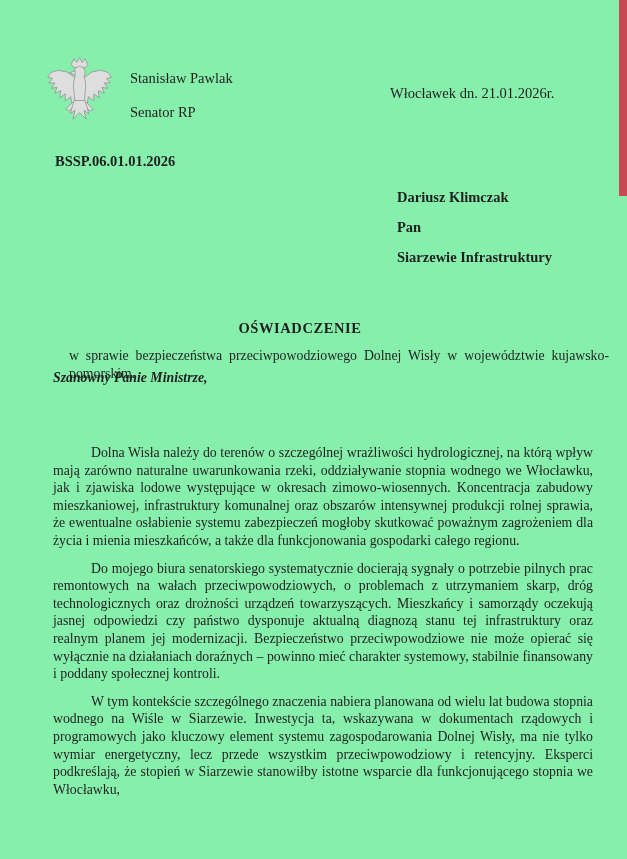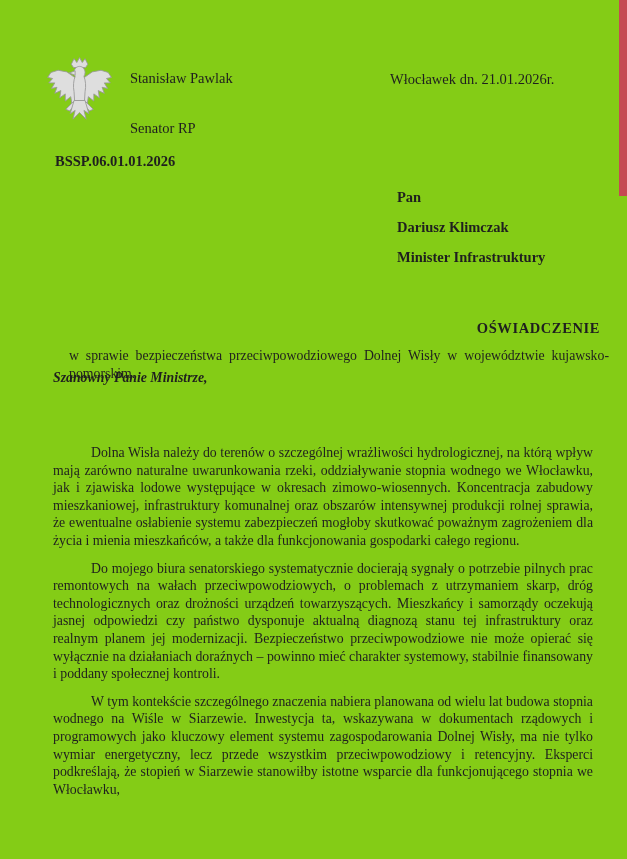--- a/index.html
+++ b/index.html
@@ -27,38 +27,37 @@
     width: 66px; height: 95px;
   }
   .emblem svg { width: 100%; height: 100%; }
   .sender-name {
     position: absolute; left: 130px; top: 70px;
     font-size: 14.5px;
   }
   .sender-title {
     position: absolute; left: 130px; top: 104px;
     font-size: 14.5px;
-    margin-top: 16px;
   }
   .place-date {
-    position: absolute; left: 390px; top: 71px;
+    position: absolute; left: 390px; top: 85px;
     font-size: 14.5px;
   }
   .ref-number {
     position: absolute; left: 55px; top: 153px;
     font-size: 14.5px; font-weight: bold; text-align: right;
   }
   .addressee {
     position: absolute; left: 397px; top: 182px;
     font-size: 14.5px; font-weight: bold;
     line-height: 30px;
   }
   .doc-title {
     position: absolute; left: 0; top: 320px;
-    width: 600px; text-align: right;
+    width: 600px; text-align: center;
     font-size: 14.5px; font-weight: bold;
     letter-spacing: 0.6px;
   }
   .subject {
     position: absolute; left: 53px; top: 347px;
     width: 540px;
     font-size: 13.8px; line-height: 17.6px;
     text-align: justify;
     margin-left: 16px;
   }
@@ -75,21 +74,21 @@
     margin-top: 32px;
   }
   .body-text p {
     margin: 0 0 10px 0;
     text-indent: 38px;
   }
 </style>
 </head>
 <body>
 
-<div class="page" style="background: #84cc16;">
+<div class="page" style="background: #86efac;">
 
   <div class="accent-bar" style="background: rgb(197, 74, 82);"></div>
 
   <div class="emblem">
     <svg viewBox="0 0 120 160">
       <g fill="#dedede" stroke="#9a9a9a" stroke-width="1.6" stroke-linejoin="round">
 
         <polygon points="46,14 51,4 56,11 61,2 66,11 71,4 76,14 72,20 50,20"></polygon>
 
         <polygon points="55,40 38,28 22,25 9,29 3,38 12,40 5,48 16,48 10,58 20,56 16,67 27,62 25,75 35,68 35,81 45,73 47,86 55,76"></polygon>
@@ -107,23 +106,23 @@
       </g>
     </svg>
   </div>
 
   <div class="sender-name">Stanisław Pawlak</div>
   <div class="sender-title">Senator RP</div>
   <div class="place-date">Włocławek dn. 21.01.2026r.</div>
   <div class="ref-number">BSSP.06.01.01.2026</div>
 
   <div class="addressee">
+    <div>Dariusz Klimczak</div>
     <div>Pan</div>
-    <div>Dariusz Klimczak</div>
-    <div>Minister Infrastruktury</div>
+    <div>Siarzewie Infrastruktury</div>
   </div>
 
   <div class="doc-title">OŚWIADCZENIE</div>
 
   <div class="subject">w sprawie bezpieczeństwa przeciwpowodziowego Dolnej Wisły w województwie kujawsko-pomorskim.</div>
 
   <div class="greeting">Szanowny Panie Ministrze,</div>
 
   <div class="body-text">
     <p>Dolna Wisła należy do terenów o szczególnej wrażliwości hydrologicznej, na którą wpływ mają zarówno naturalne uwarunkowania rzeki, oddziaływanie stopnia wodnego we Włocławku, jak i zjawiska lodowe występujące w okresach zimowo-wiosennych. Koncentracja zabudowy mieszkaniowej, infrastruktury komunalnej oraz obszarów intensywnej produkcji rolnej sprawia, że ewentualne osłabienie systemu zabezpieczeń mogłoby skutkować poważnym zagrożeniem dla życia i mienia mieszkańców, a także dla funkcjonowania gospodarki całego regionu.</p>

